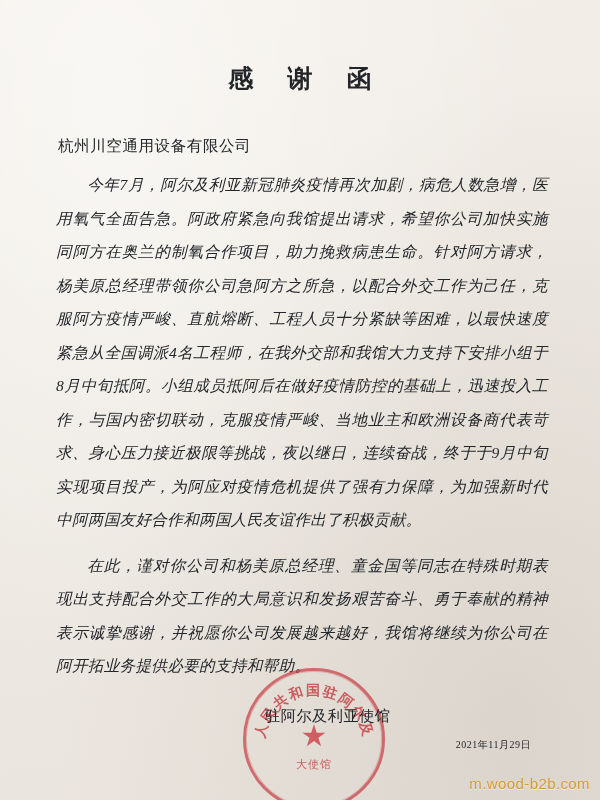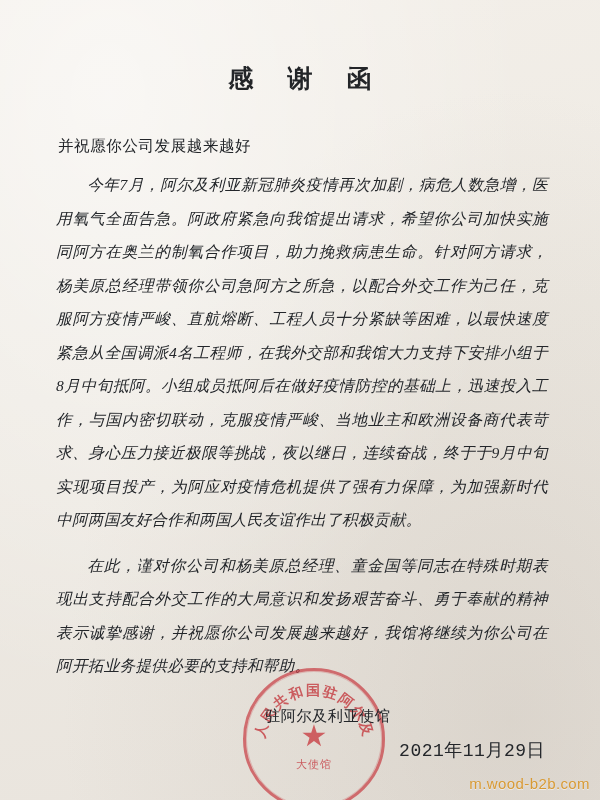--- a/index.html
+++ b/index.html
@@ -71,28 +71,27 @@
     position: absolute;
     right: 55px;
     top: 706px;
     width: 280px;
     font-size: 15.2px;
     color: #23262a;
     letter-spacing: 0.5px;
   }
   .sign-date {
     position: absolute;
-    right: 55px;
+    right: 69px;
     top: 738px;
     width: 280px;
     text-align: right;
-    font-size: 18px;
+    font-size: 10px;
     color: #23262a;
     letter-spacing: 0.5px;
-    font-family: Liberation Mono, monospace;
   }
   
   .seal {
     position: absolute;
     left: 243px;
     top: 668px;
     width: 136px;
     height: 136px;
     border-radius: 50%;
     border: 3px solid rgba(196, 36, 44, 0.72);
@@ -145,21 +144,21 @@
     margin-left: 16px;
   }
 </style>
 </head>
 <body>
 
 <div class="page">
 
   <div class="doc-title">感 谢 函</div>
 
-  <div class="recipient">并祝愿你公司发展越来越好</div>
+  <div class="recipient">杭州川空通用设备有限公司</div>
 
   <div class="body-text">
     <p>今年7月，阿尔及利亚新冠肺炎疫情再次加剧，病危人数急增，医用氧气全面告急。阿政府紧急向我馆提出请求，希望你公司加快实施同阿方在奥兰的制氧合作项目，助力挽救病患生命。针对阿方请求，杨美原总经理带领你公司急阿方之所急，以配合外交工作为己任，克服阿方疫情严峻、直航熔断、工程人员十分紧缺等困难，以最快速度紧急从全国调派4名工程师，在我外交部和我馆大力支持下安排小组于8月中旬抵阿。小组成员抵阿后在做好疫情防控的基础上，迅速投入工作，与国内密切联动，克服疫情严峻、当地业主和欧洲设备商代表苛求、身心压力接近极限等挑战，夜以继日，连续奋战，终于于9月中旬实现项目投产，为阿应对疫情危机提供了强有力保障，为加强新时代中阿两国友好合作和两国人民友谊作出了积极贡献。</p>
     <p>在此，谨对你公司和杨美原总经理、童金国等同志在特殊时期表现出支持配合外交工作的大局意识和发扬艰苦奋斗、勇于奉献的精神表示诚挚感谢，并祝愿你公司发展越来越好，我馆将继续为你公司在阿开拓业务提供必要的支持和帮助。</p>
   </div>
 
   <div class="seal">
     <svg class="seal-arc" viewBox="0 0 136 136">
       <defs>
         <path id="arcpath" d="M 18,74 A 50,50 0 0 1 118,74"></path>

